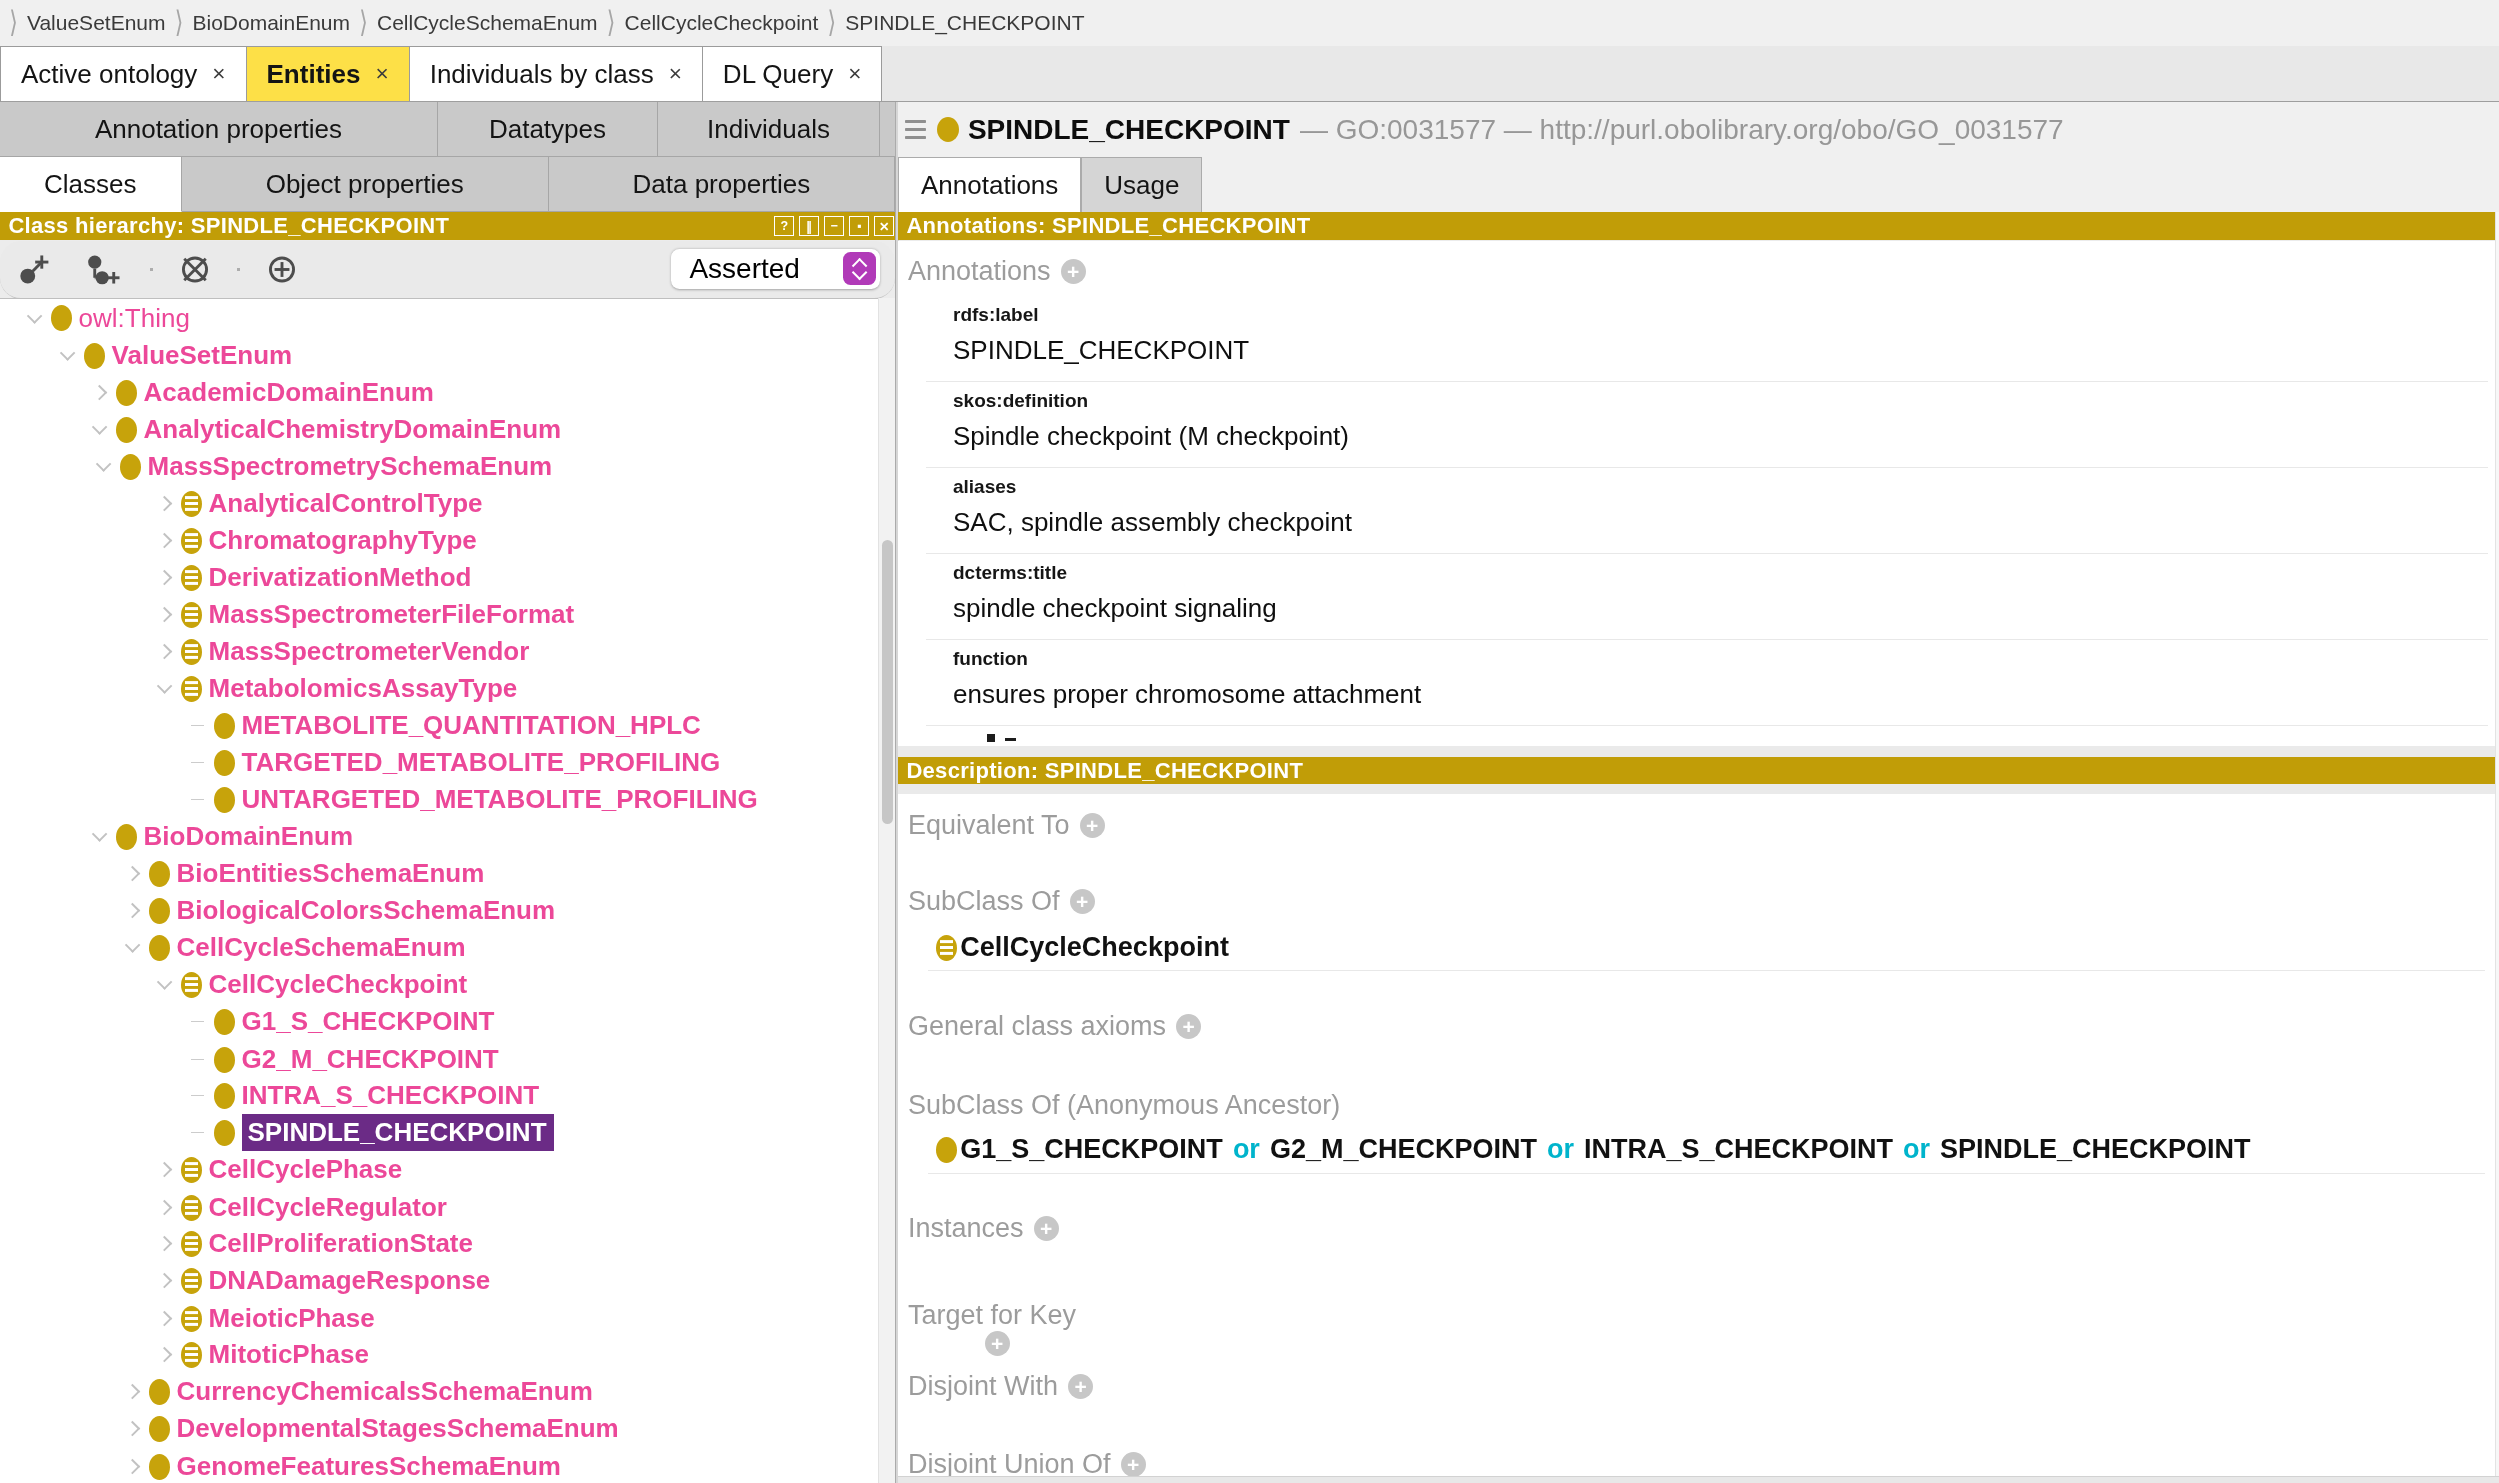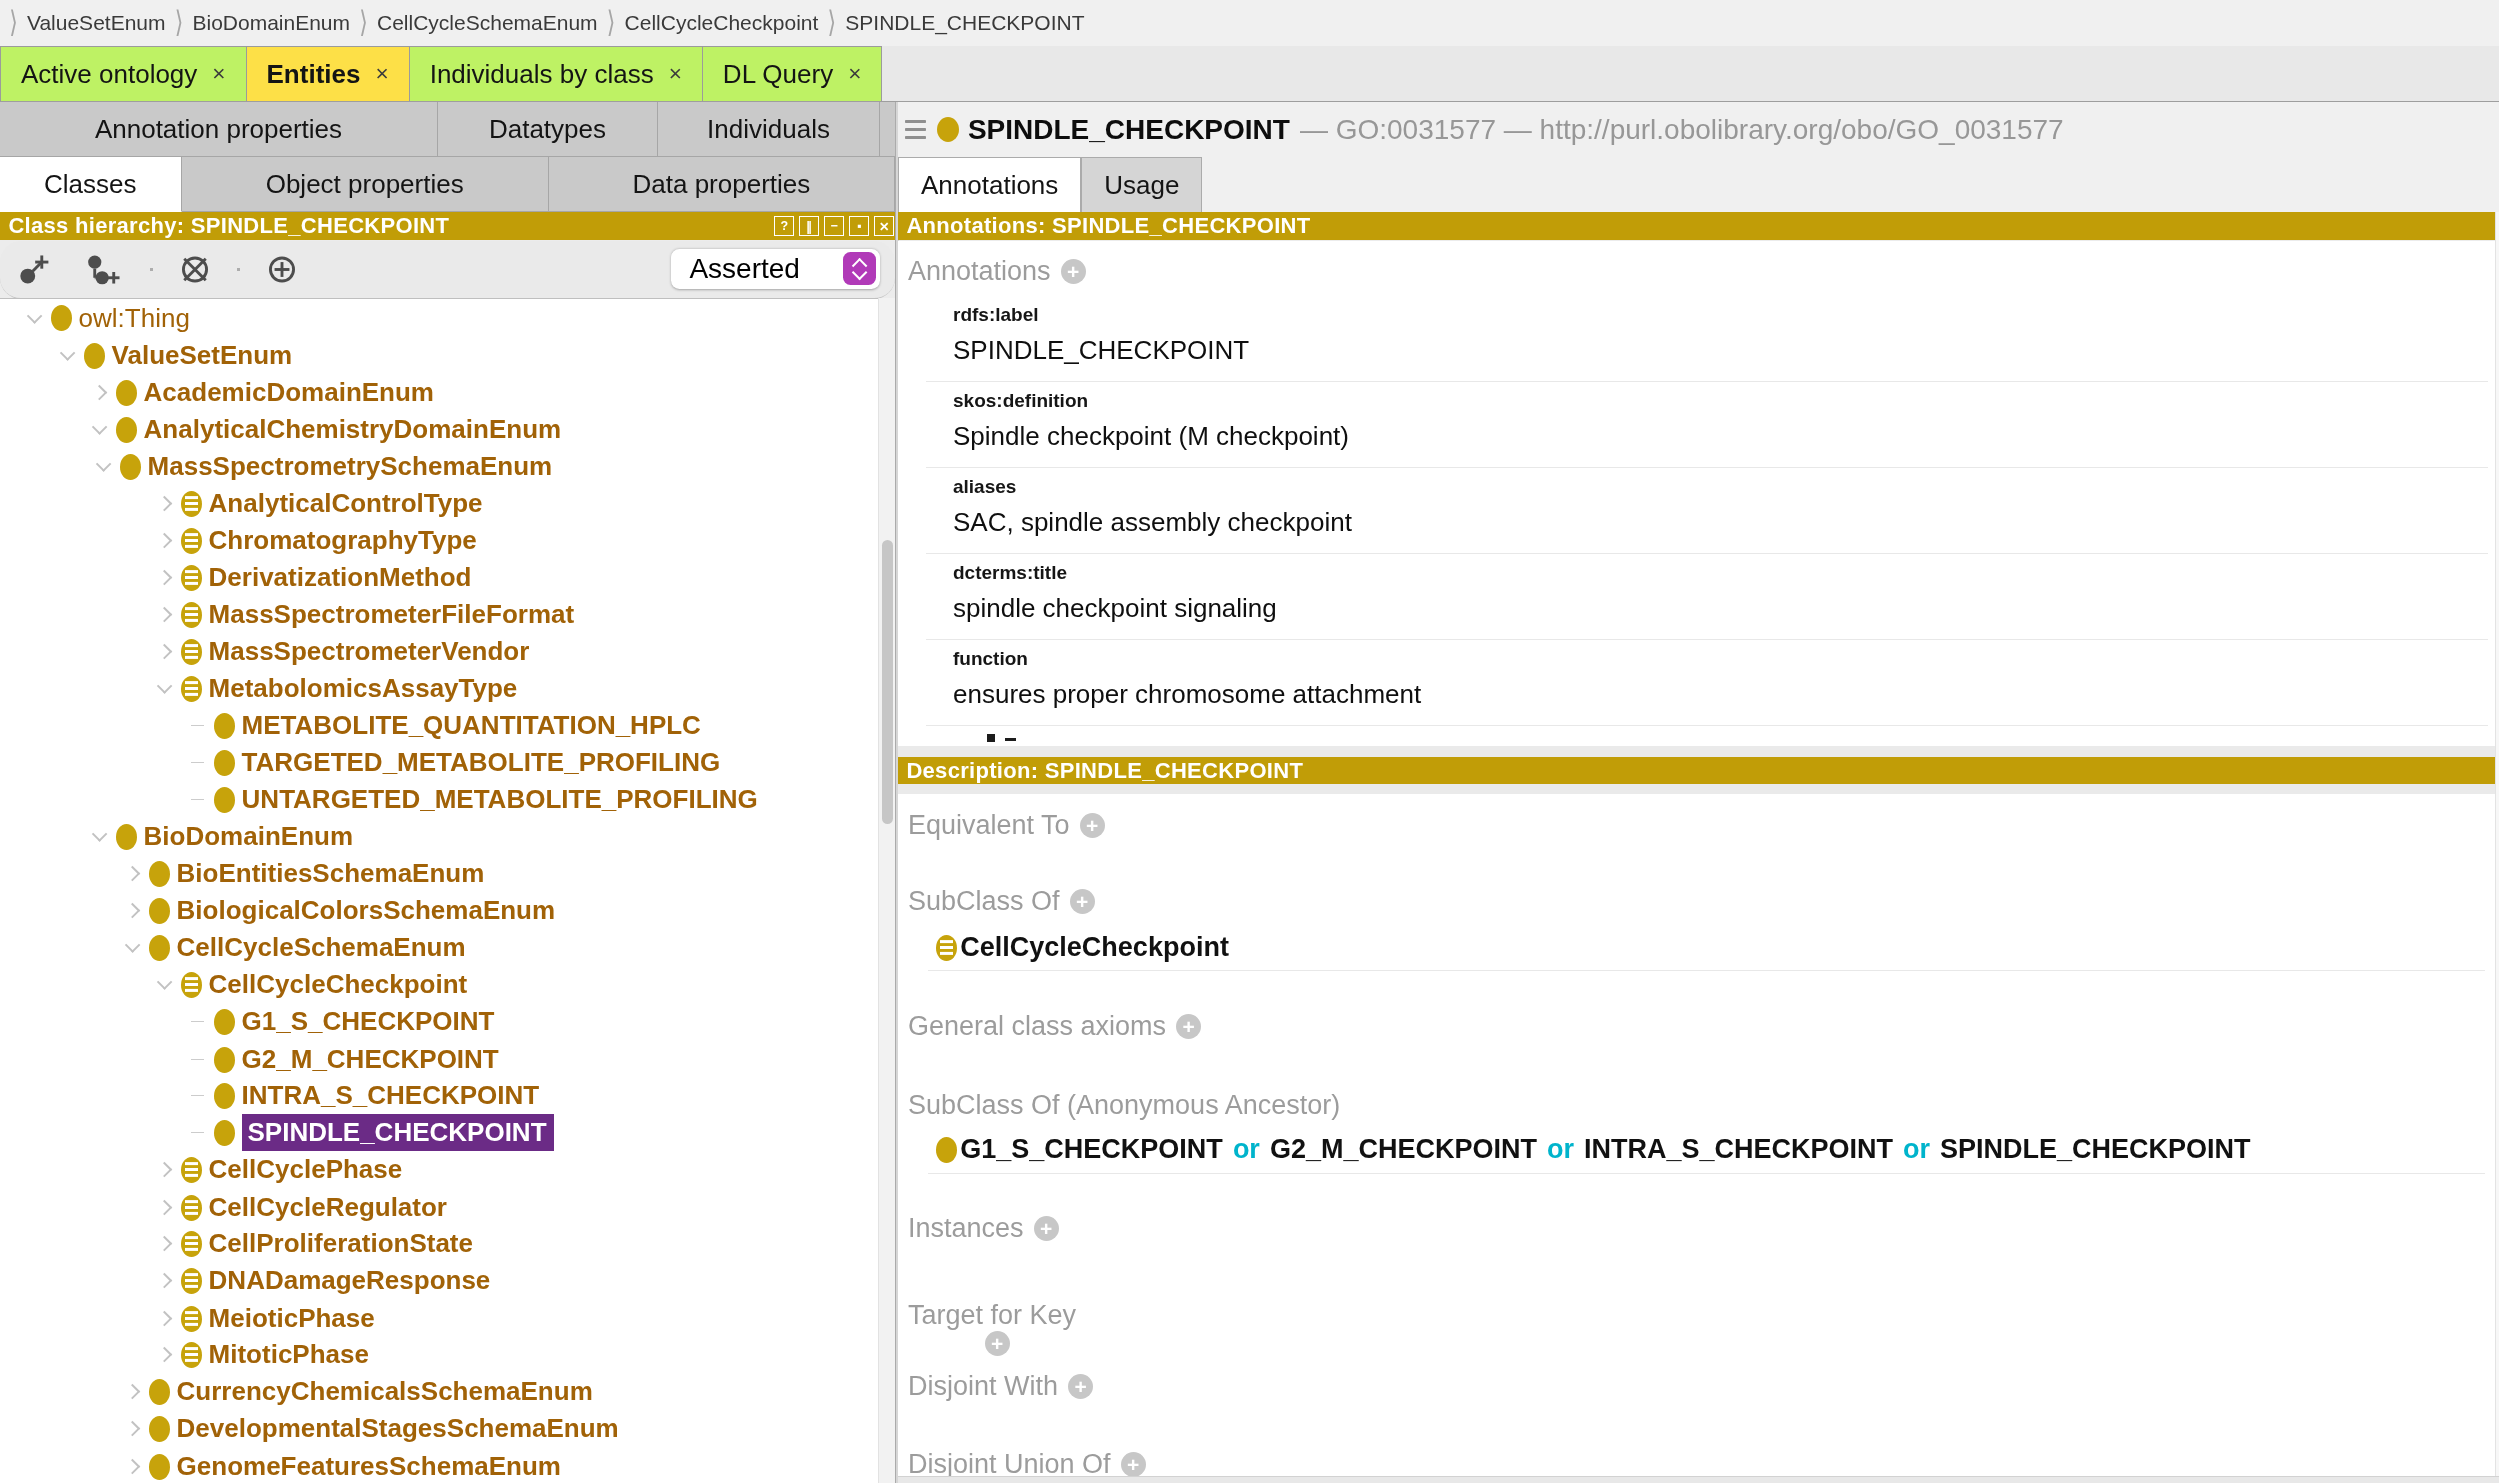--- a/index.html
+++ b/index.html
@@ -6,21 +6,21 @@
     background:#ECECEC;font-family:"Liberation Sans",sans-serif;position:relative;}
   .abs{position:absolute;}
   
   #breadcrumb{left:0;top:0;width:2500px;height:46px;background:#F0F0F0;
     display:flex;align-items:center;font-size:21px;color:#3a3a3a;border-bottom:0.8px solid #DCDCDC;}
   .bc-sep{color:#A6A6A6;margin:0 9.2px;font-size:22px;display:inline-block;transform:scaleY(1.35);}
   .bc-item{white-space:nowrap;}
   
   #main-tabs{left:0;top:46px;width:2500px;height:55px;background:#E8E8E8;
     border-bottom:0.8px solid #9E9E9E;display:flex;}
-  .mtab{height:54px;padding:0 20px;background:#bef264;border-right:0.8px solid #9B9B9B;
+  .mtab{height:54px;padding:0 20px;background:#ffffff;border-right:0.8px solid #9B9B9B;
     border-top:0.8px solid #9B9B9B;font-size:26px;color:#141414;display:flex;align-items:center;gap:15px;}
   .mtab:first-child{border-left:0.8px solid #9B9B9B;}
   .mtab.active{background:#fde047;}
   .mtab.active .mlabel{font-weight:bold;}
   .mtab .x{color:#3c3c3c;font-size:22.6px;}
   
   .lrow{left:0;width:895px;height:55px;display:flex;background:#C9C9C9;}
   #lrow1{top:102px;} #lrow2{top:157px;}
   .lcell{border-right:0.8px solid #A6A6A6;border-bottom:0.8px solid #A6A6A6;background:#C9C9C9;
     display:flex;align-items:center;justify-content:center;font-size:26px;color:#141414;white-space:nowrap;}
@@ -48,21 +48,21 @@
   #tree{left:0;top:298px;width:895px;height:1185px;background:#FFFFFF;border-top:0.8px solid #BFBFBF;overflow:hidden;}
   .trow{position:absolute;left:0;height:37px;display:flex;align-items:center;width:100%;box-sizing:border-box;}
   .chevbox{width:18.4px;height:18.4px;display:flex;align-items:center;justify-content:center;flex:none;}
   .chev{width:9.2px;height:9.2px;border-right:2.5px solid #C2C2C2;border-bottom:2.5px solid #C2C2C2;}
   .chev.down{transform:rotate(45deg) translate(-1.7px,-1.7px);}
   .chev.right{transform:rotate(-45deg);}
   .dash{width:13.4px;height:1.7px;background:#CCCCCC;flex:none;margin:0 2.5px;}
   .circ{width:21px;height:26px;border-radius:50%;background:#C7A30B;margin:0 6.7px 0 7.5px;position:relative;flex:none;}
   .stripes{position:absolute;left:4.2px;top:11.7px;width:12.5px;height:2.5px;background:#fff;
     box-shadow:0 -5.9px 0 #fff,0 5.9px 0 #fff;}
-  .tlabel{font-size:26px;font-weight:bold;color:#a16207;white-space:nowrap;}
+  .tlabel{font-size:26px;font-weight:bold;color:#ec4899;white-space:nowrap;}
   .trow.normal .tlabel{font-weight:400;}
   .trow.selected .tlabel{background:#6B2B86;color:#fff;padding:2.5px 7.5px 3.3px 5.9px;}
   #tree-scroll{left:878px;top:298px;width:16.7px;height:1185px;background:#F2F2F2;border-left:0.8px solid #E2E2E2;}
   #tree-thumb{position:absolute;left:2.5px;top:242px;width:11px;height:284px;background:#C6C6C6;border-radius:5.9px;}
   
   #vsplit{left:895px;top:102px;width:3.3px;height:1381px;background:#D6D6D6;border-left:0.8px solid #ABABAB;}
   
   #rheader{left:898px;top:102px;width:1602px;height:55px;background:#F0F0F0;display:flex;align-items:center;}
   .hamb{width:21px;display:flex;flex-direction:column;gap:5px;margin:0 11px 0 6.7px;flex:none;}
   .hamb div{height:3.3px;background:#8F8F8F;border-radius:0.8px;}

